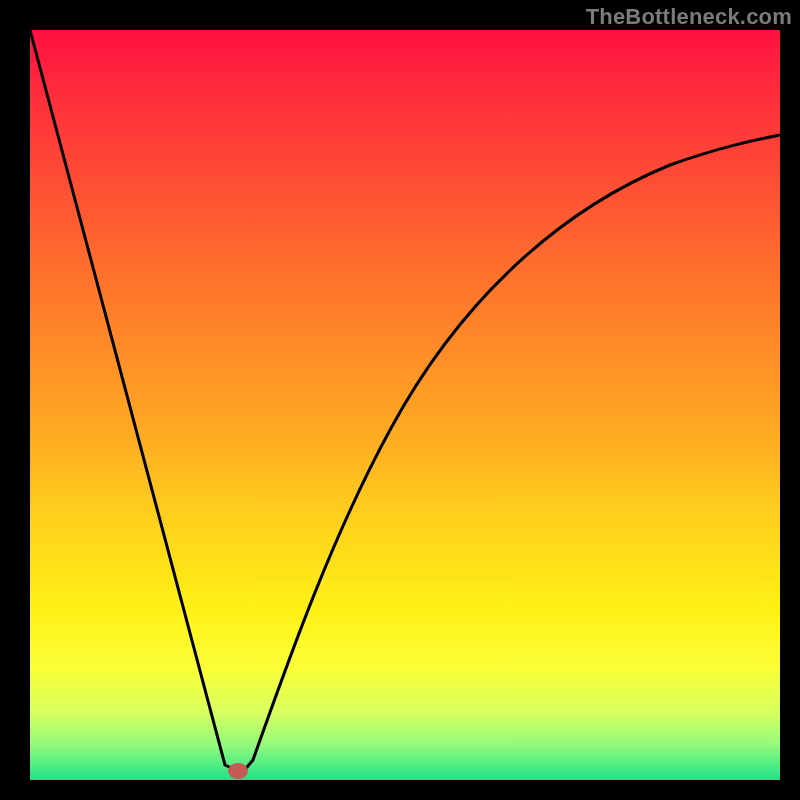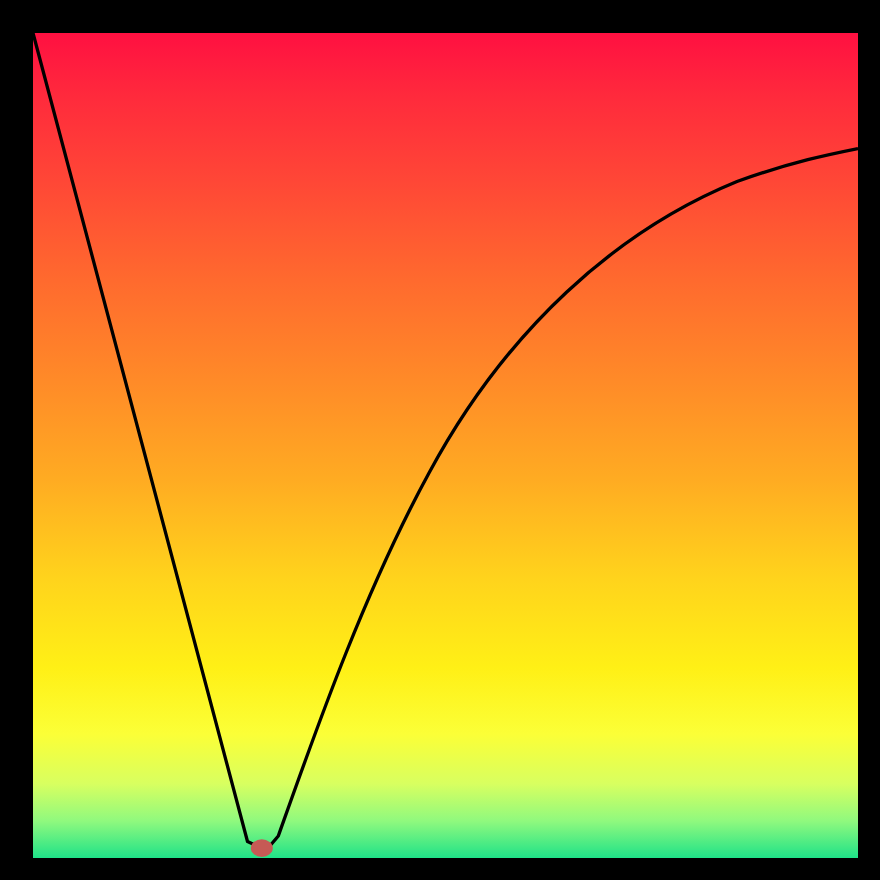--- a/index.html
+++ b/index.html
@@ -80,14 +80,15 @@
            L 195 735
            L 212 743
            L 223 730
            C 255 640, 300 510, 360 400
            C 430 270, 530 180, 640 135
            C 690 117, 725 110, 750 105"></path>
       <ellipse cx="208" cy="741" rx="10" ry="8"></ellipse>
     </svg>
   </div>
 
+  <div class="attribution">TheBottleneck.com</div>
 
 </div>
 
 </body></html>

